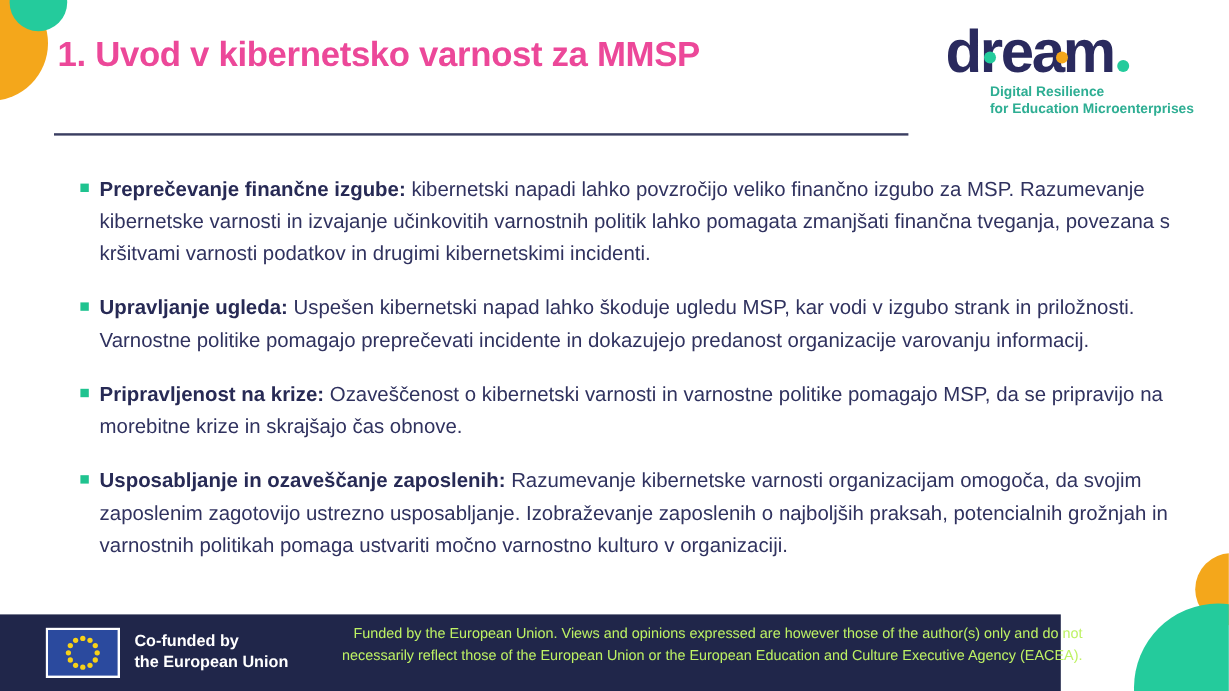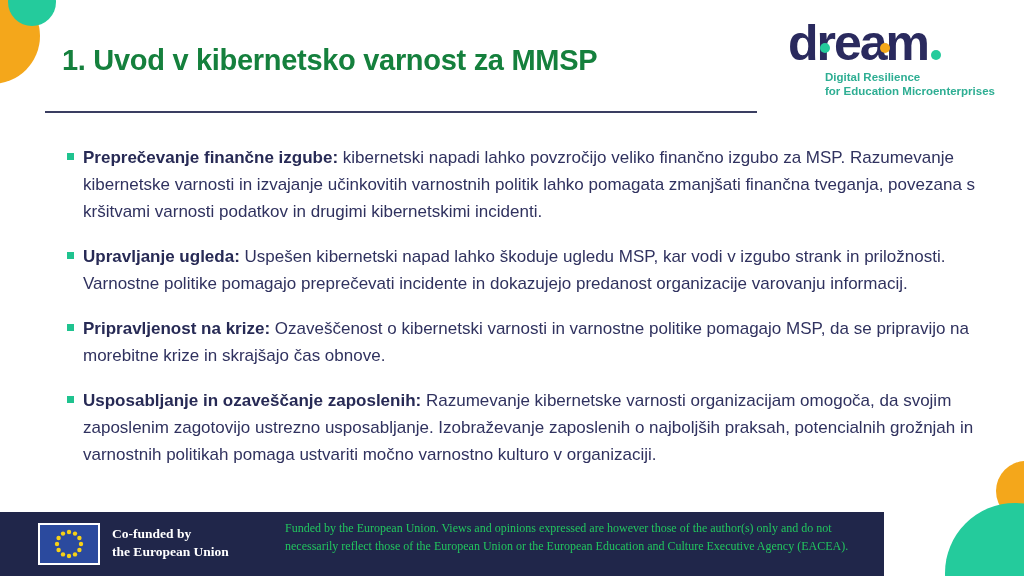--- a/index.html
+++ b/index.html
@@ -10,22 +10,22 @@
   }
   
   .deco { position:absolute; border-radius:50%; }
   .deco-orange-tl { left:-56px; top:-12px; width:96px;  height:96px;  background:#F4A71B; z-index:2; }
   .deco-teal-tl   { left:8px;   top:-22px; width:48px;  height:48px;  background:#24CB9C; z-index:3; }
   .deco-orange-br { left:996px; top:461px; width:60px;  height:60px;  background:#F4A71B; z-index:2; }
   .deco-teal-br   { left:945px; top:503px; width:140px; height:140px; background:#24CB9C; z-index:3; }
 
   
   .title {
-    position:absolute; left:48px; top:30px; margin:14px; z-index:4;
-    font-size:29px; font-weight:bold; color:#15803d; letter-spacing:-0.3px;
+    position:absolute; left:48px; top:30px; margin:0; z-index:4;
+    font-size:29px; font-weight:bold; color:#ec4899; letter-spacing:-0.3px;
     white-space:nowrap;
   }
   .subtitle {
     position:absolute; left:48px; top:77px; margin:0; z-index:4;
     font-size:19px; font-weight:bold; color:#272A55; white-space:nowrap;
   }
   .rule { position:absolute; left:45px; top:111px; width:712px; height:2px; background:#3A3E61; }
 
   
   .logo { position:absolute; left:788px; top:16px; width:210px; z-index:4; }
@@ -49,29 +49,29 @@
   .bullets {
     position:absolute; left:55px; top:132px; width:916px; z-index:4;
     margin:12px; padding:0; list-style:none;
     font-size:17px; line-height:27px; color:#30325F;
   }
   .bullets li { position:relative; padding-left:16px; margin-bottom:18px; }
   .marker { position:absolute; left:0; top:9px; width:7px; height:7px; background:#1FC38F; }
   .lead { font-weight:bold; color:#272A55; }
 
   
-  .footer { position:absolute; left:0; top:512px; width:884px; height:64px; background:#20264A; z-index:1;font-family:Liberation Serif, serif; }
+  .footer { position:absolute; left:0; top:512px; width:884px; height:64px; background:#20264A; z-index:1; }
   .eu-flag { position:absolute; left:38px; top:11px; }
   .cofunded {
     position:absolute; left:112px; top:13px;
     color:#ffffff; font-weight:bold; font-size:13.5px; line-height:18px;
   }
   .disclaimer {
     position:absolute; left:285px; top:8px;
-    color:#22c55e; font-size:12px; line-height:17.5px; white-space:nowrap;
+    color:#bef264; font-size:12px; line-height:17.5px; white-space:nowrap;text-align:right;
   }
 </style>
 </head>
 <body>
 
 <div class="slide">
 
   <div class="deco deco-orange-tl"></div>
   <div class="deco deco-teal-tl"></div>
 

